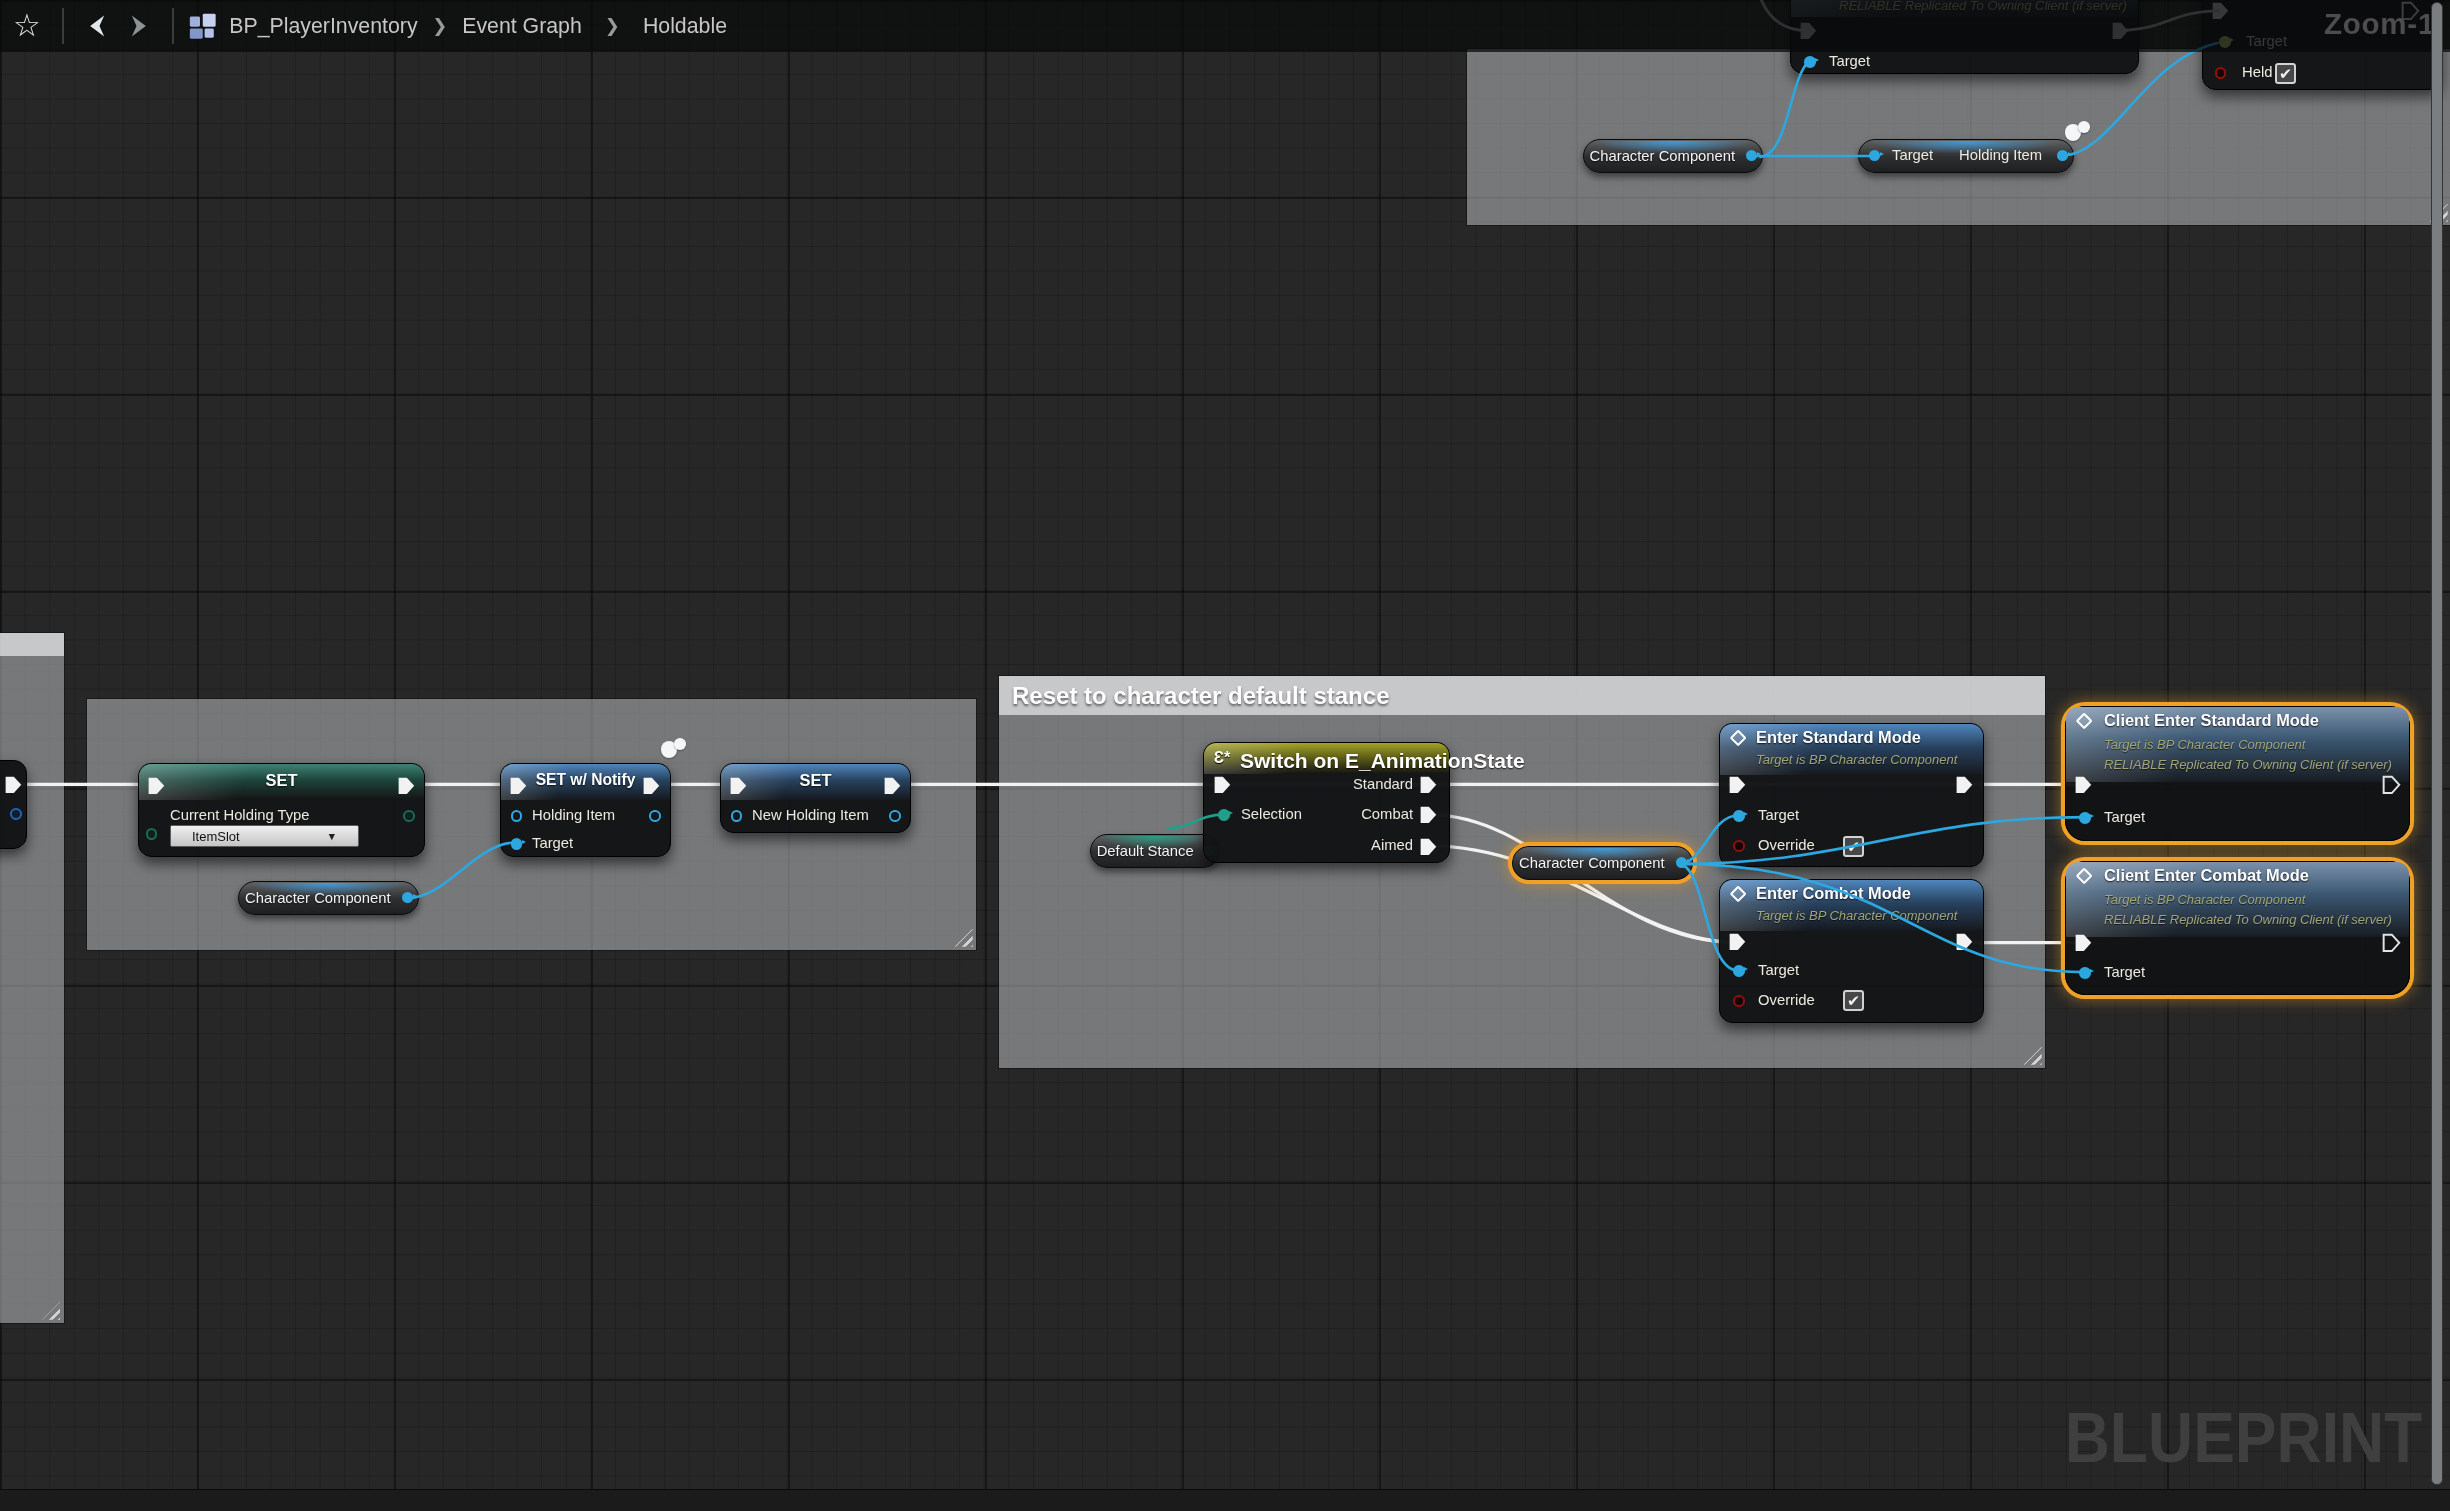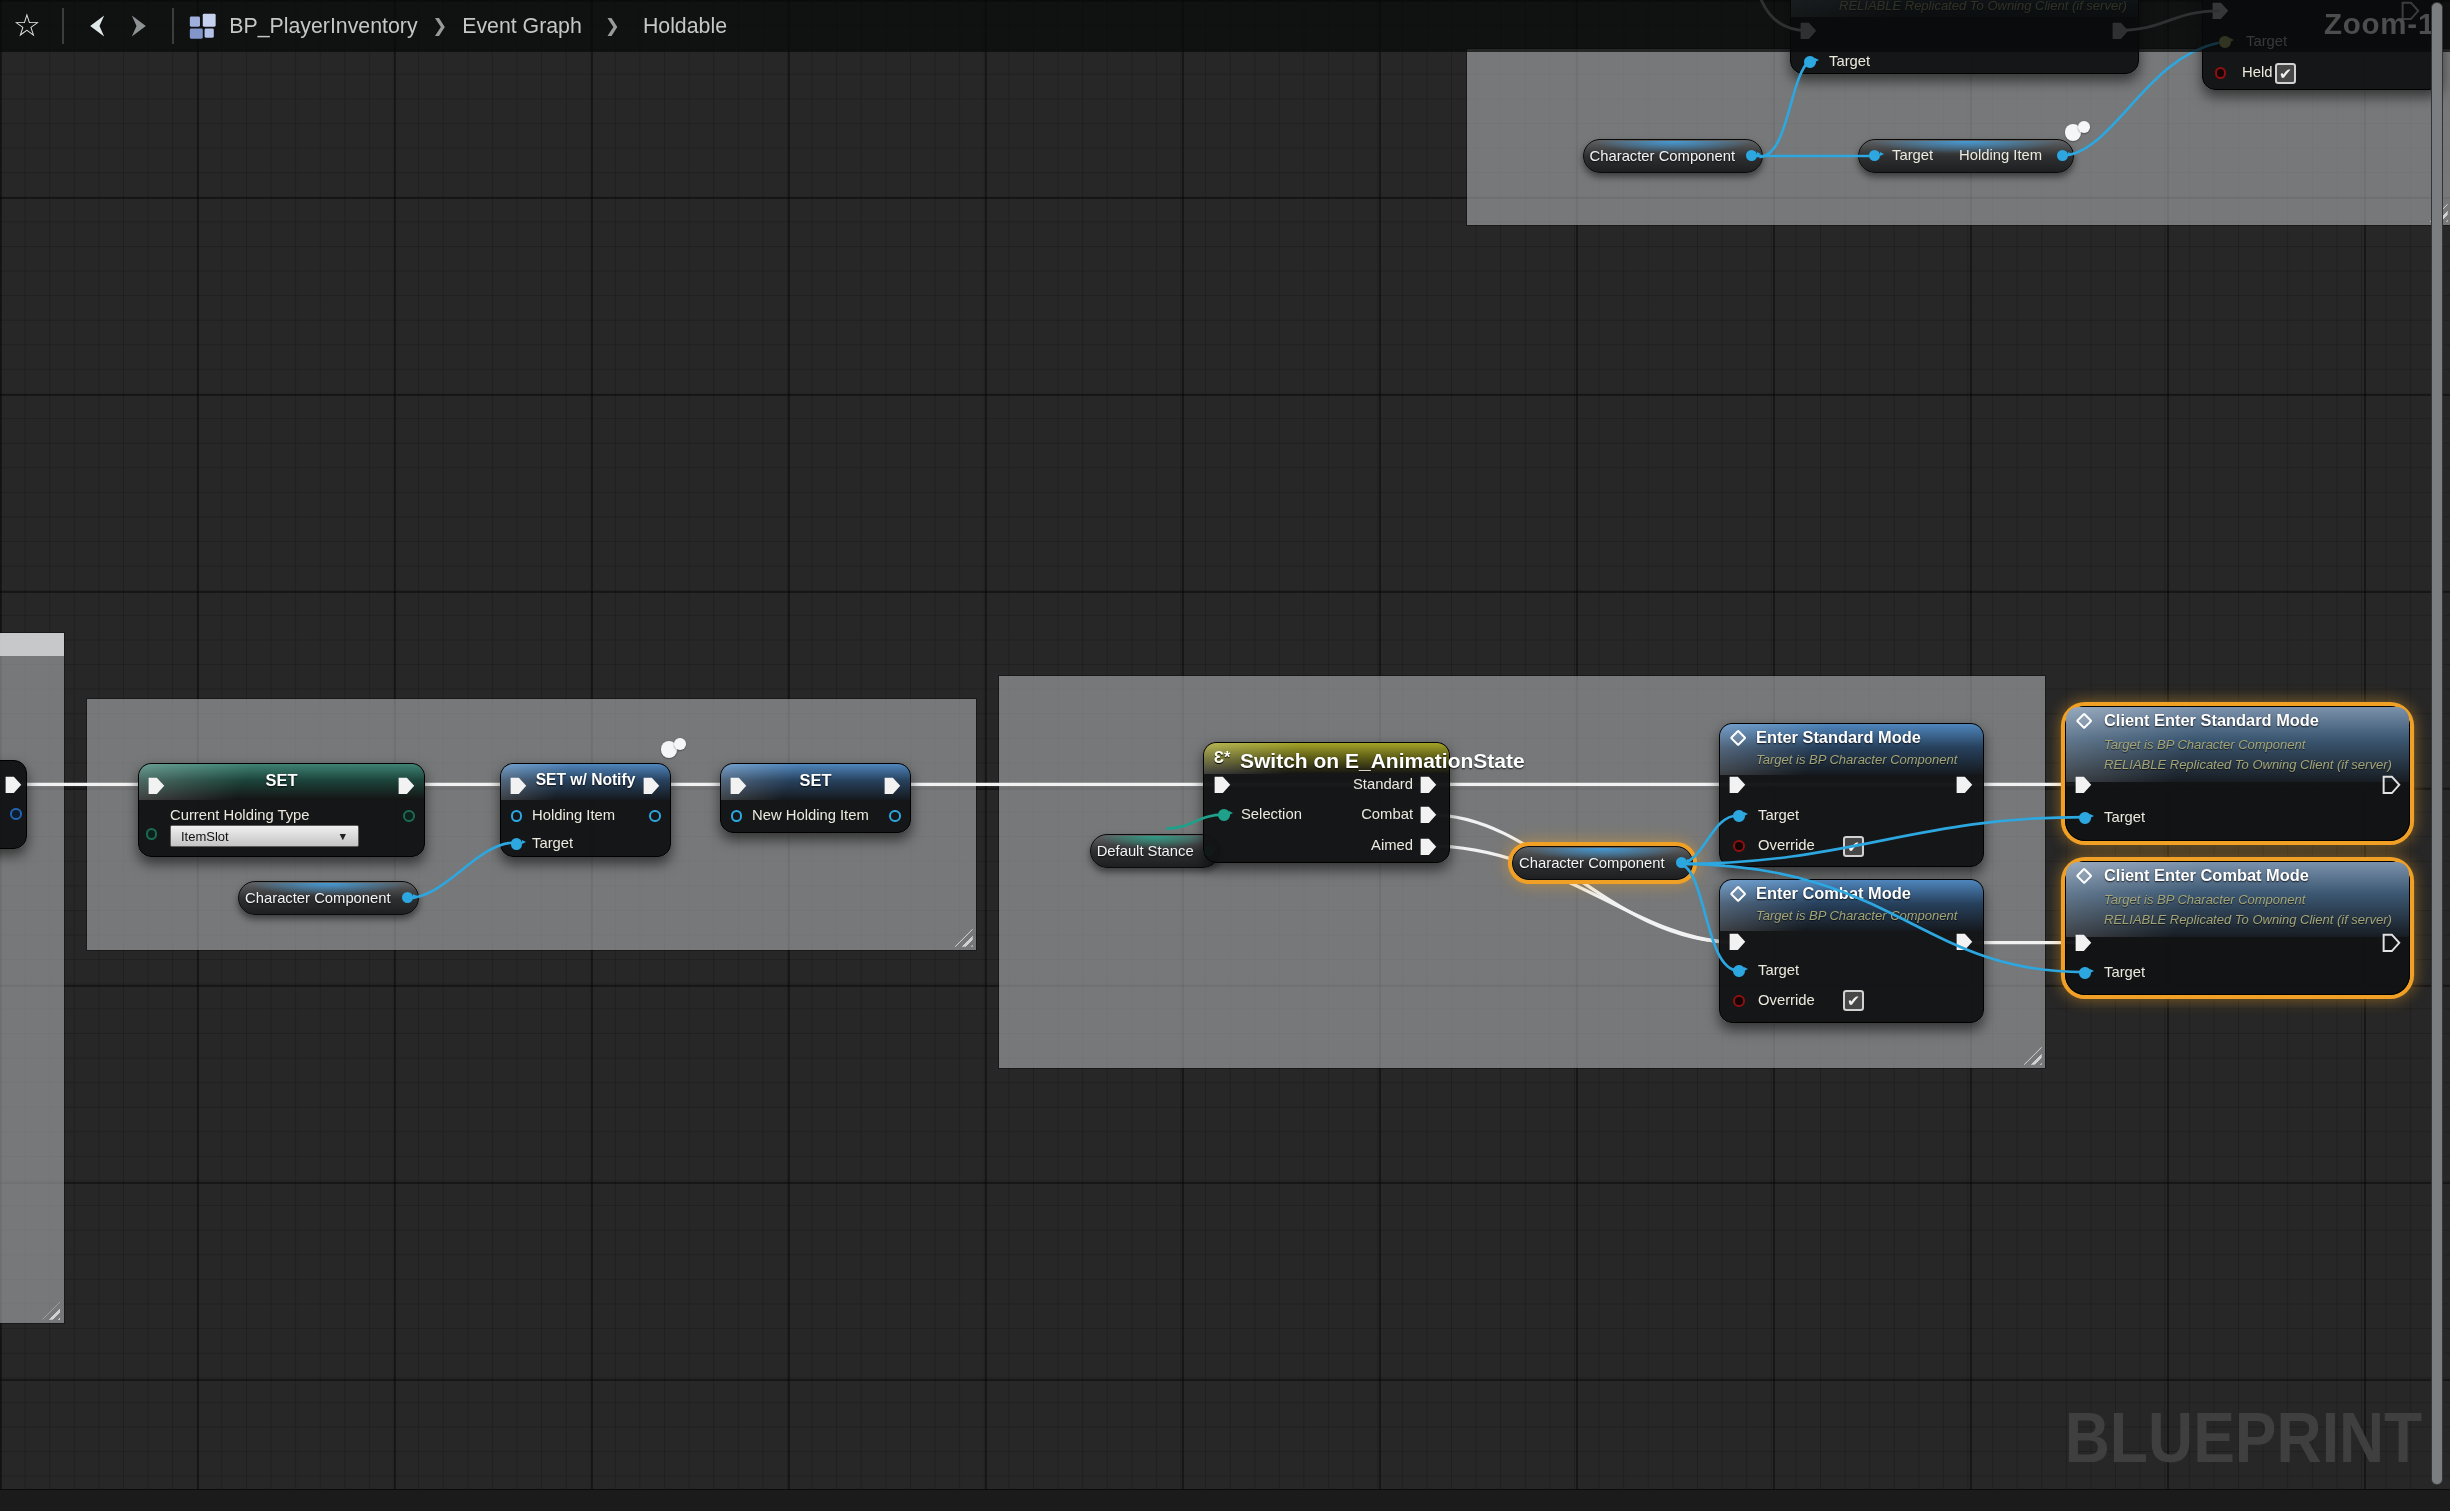--- a/index.html
+++ b/index.html
@@ -84,21 +84,21 @@
   .cb{
     position:absolute;width:21.3px;height:21.3px;background:#474747;
     border:2.5px solid #d2d2d2;border-radius:3.3px;box-sizing:border-box;
     color:#f2f2f2;font-size:15.6px;line-height:17px;text-align:center;font-weight:bold;
   }
   
   .dd{
     position:absolute;background:linear-gradient(180deg,#f0f0f0,#c4c4c4);
     border:0.8px solid #5c5c5c;border-radius:1.6px;
     display:flex;align-items:center;box-sizing:border-box;
-    font-size:13px;color:#101010;padding:0 10px;
+    font-size:13px;color:#101010;padding:0 21px;
   }
   .dd .arr{margin-left:auto;font-size:10.7px;color:#222;}
   
   .pill{
     position:absolute;z-index:3;height:34px;border-radius:17px;
     background:linear-gradient(180deg,#5f6163 0%,#2e2f31 52%,#1e1f20 100%);
     border:1.6px solid #0a0a0a;box-shadow:0 4.1px 7.4px rgba(0,0,0,.5);
     box-sizing:border-box;
   }
   .pill::before{
@@ -168,20 +168,23 @@
     <div class="rsz"></div>
   </div>
 
   <div class="comment" style="left:86px;top:698px;width:889px;height:251px;">
     <div class="cbody"></div>
     <div class="rsz"></div>
   </div>
 
   <div class="comment" style="left:998px;top:675px;width:1046px;height:392px;">
     <div class="cbody"></div>
+    <div class="chdr">
+      <span class="ctitle">Reset to character default stance</span>
+    </div>
     <div class="rsz"></div>
   </div>
 
   <svg class="wires" width="2450" height="1512" viewBox="0 0 2987 1843">
     <path d="M14 956 H2541" stroke="#f2f2f2" stroke-width="4"></path>
     <path d="M1742 993 C1880 993 1960 1149 2119 1149" stroke="#f2f2f2" stroke-width="4"></path>
     <path d="M1742 1031 C1900 1031 1995 1149 2119 1149" stroke="#f2f2f2" stroke-width="4"></path>
     <path d="M2396 1149 H2541" stroke="#f2f2f2" stroke-width="4"></path>
   </svg>
 

